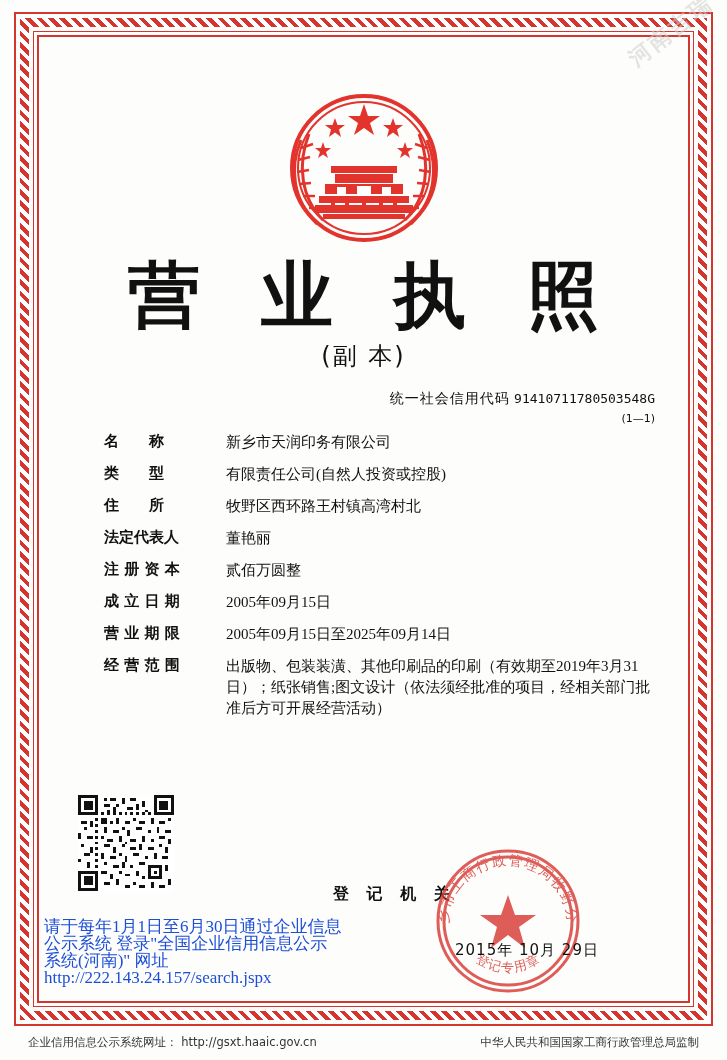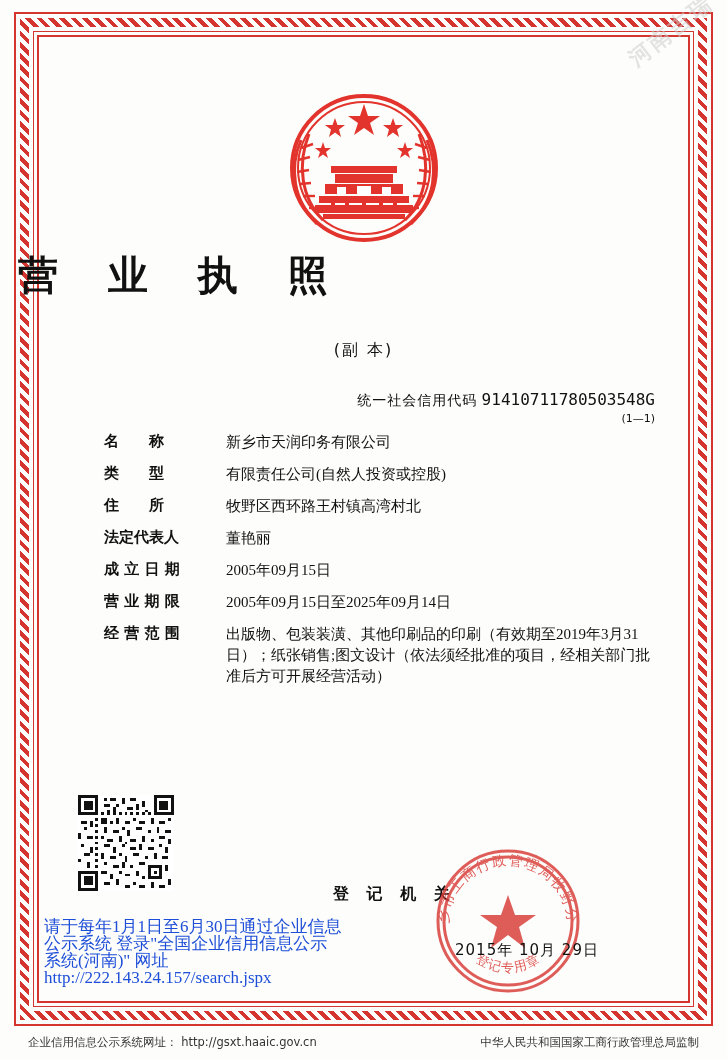--- a/index.html
+++ b/index.html
@@ -39,38 +39,38 @@
     border:2px solid #d4362f;
   }
   
   .emblem{
     position:absolute;left:50%;top:88px;transform:translateX(-50%);
     width:170px;height:160px;
   }
   
   .title{
     position:absolute;left:0;right:0;top:248px;
-    text-align:left;
+    text-align:center;
     font-family:"DejaVu Sans","Liberation Sans",sans-serif;
-    font-size:40px;font-weight:bold;letter-spacing:18px;
+    font-size:72px;font-weight:bold;letter-spacing:18px;
     color:#111;
     text-indent:18px;
   }
   .subtitle{
     position:absolute;left:0;right:0;top:340px;
-    text-align:center;font-size:16px;color:#111;
+    text-align:center;font-size:24px;color:#111;
     letter-spacing:2px;
   }
   
   .code-line{
     position:absolute;right:72px;top:390px;
     font-size:14px;color:#111;white-space:nowrap;
   }
   .code-line .lbl{letter-spacing:1px;}
-  .code-line .val{font-family:"DejaVu Sans Mono","Liberation Mono",monospace;font-size:16px;}
+  .code-line .val{font-family:"DejaVu Sans Mono","Liberation Mono",monospace;font-size:13px;}
   .page-no{
     position:absolute;right:72px;top:412px;
     font-size:11px;color:#111;
   }
   
   .fields{
     position:absolute;left:104px;top:432px;right:60px;
   }
   .row{display:flex;align-items:flex-start;margin-bottom:11px;}
   .row .lab{
@@ -214,20 +214,24 @@
       <div class="lab">类　　型</div>
       <div class="val">有限责任公司(自然人投资或控股)</div>
     </div>
     <div class="row">
       <div class="lab">住　　所</div>
       <div class="val">牧野区西环路王村镇高湾村北</div>
     </div>
     <div class="row">
       <div class="lab">法定代表人</div>
       <div class="val">董艳丽</div>
+    </div>
+    <div class="row">
+      <div class="lab">注 册 资 本</div>
+      <div class="val">贰佰万圆整</div>
     </div>
     <div class="row">
       <div class="lab">成 立 日 期</div>
       <div class="val">2005年09月15日</div>
     </div>
     <div class="row">
       <div class="lab">营 业 期 限</div>
       <div class="val">2005年09月15日至2025年09月14日</div>
     </div>
     <div class="row scope">

